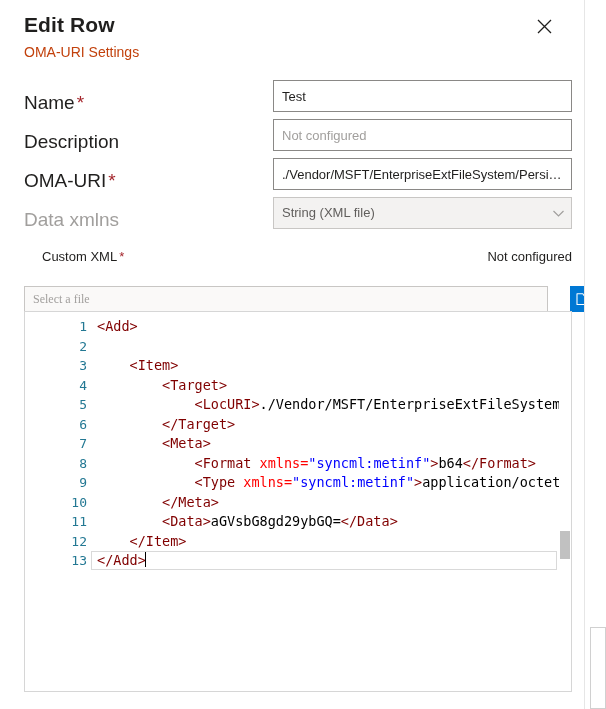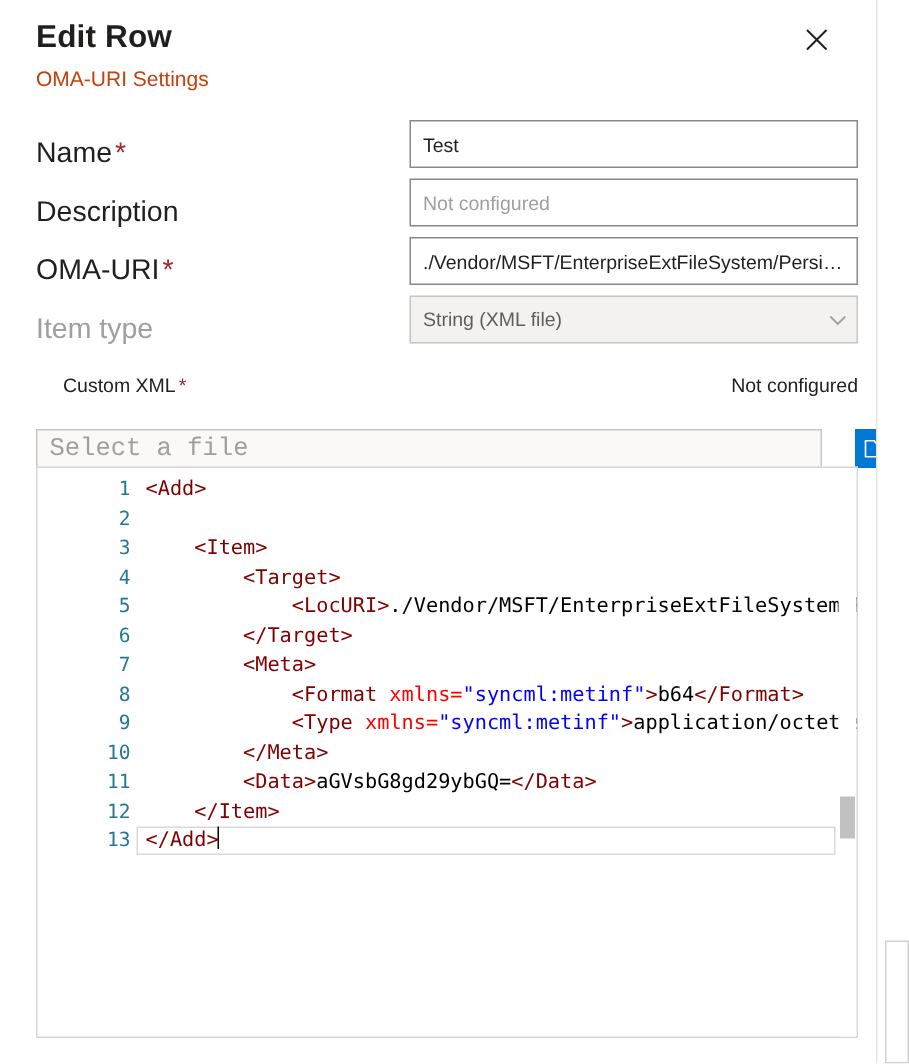--- a/index.html
+++ b/index.html
@@ -179,26 +179,26 @@
   }
   .file-input {
     position: absolute;
     left: 0;
     top: 0;
     width: 524px;
     height: 26px;
     box-sizing: border-box;
     border: 1px solid #c8c6c4;
     background: #faf9f8;
-    font-size: 17px;
+    font-size: 12px;
     color: #a19f9d;
     padding: 0 8px;
     line-height: 24px;
     outline: none;
-    font-family: Liberation Mono, monospace;
+    font-family: Liberation Serif, serif;
   }
   .file-input::placeholder { color: #a19f9d; }
   .browse-btn {
     position: absolute;
     left: 546px;
     top: 0;
     width: 26px;
     height: 26px;
     background: #0078d4;
     display: flex;
@@ -319,21 +319,21 @@
 
   <div class="form-row" style="top:158px;">
     <div class="form-label">
       <span>OMA-URI</span><span class="req">*</span>
     </div>
     <input class="field" type="text" value="./Vendor/MSFT/EnterpriseExtFileSystem/Persis…" style="">
   </div>
 
   <div class="form-row" style="top:197px;">
     <div class="form-label disabled">
-      <span>Item type</span>
+      <span>Data xmlns</span>
     </div>
     <div class="select-wrap">
       <div class="select-box">String (XML file)</div>
       <div class="chevron">
         <svg width="11" height="7" viewBox="0 0 11 7" aria-hidden="true">
           <path d="M0.5 1 L5.5 6 L10.5 1" stroke="#a19f9d" stroke-width="1.2" fill="none"></path>
         </svg>
       </div>
     </div>
   </div>

